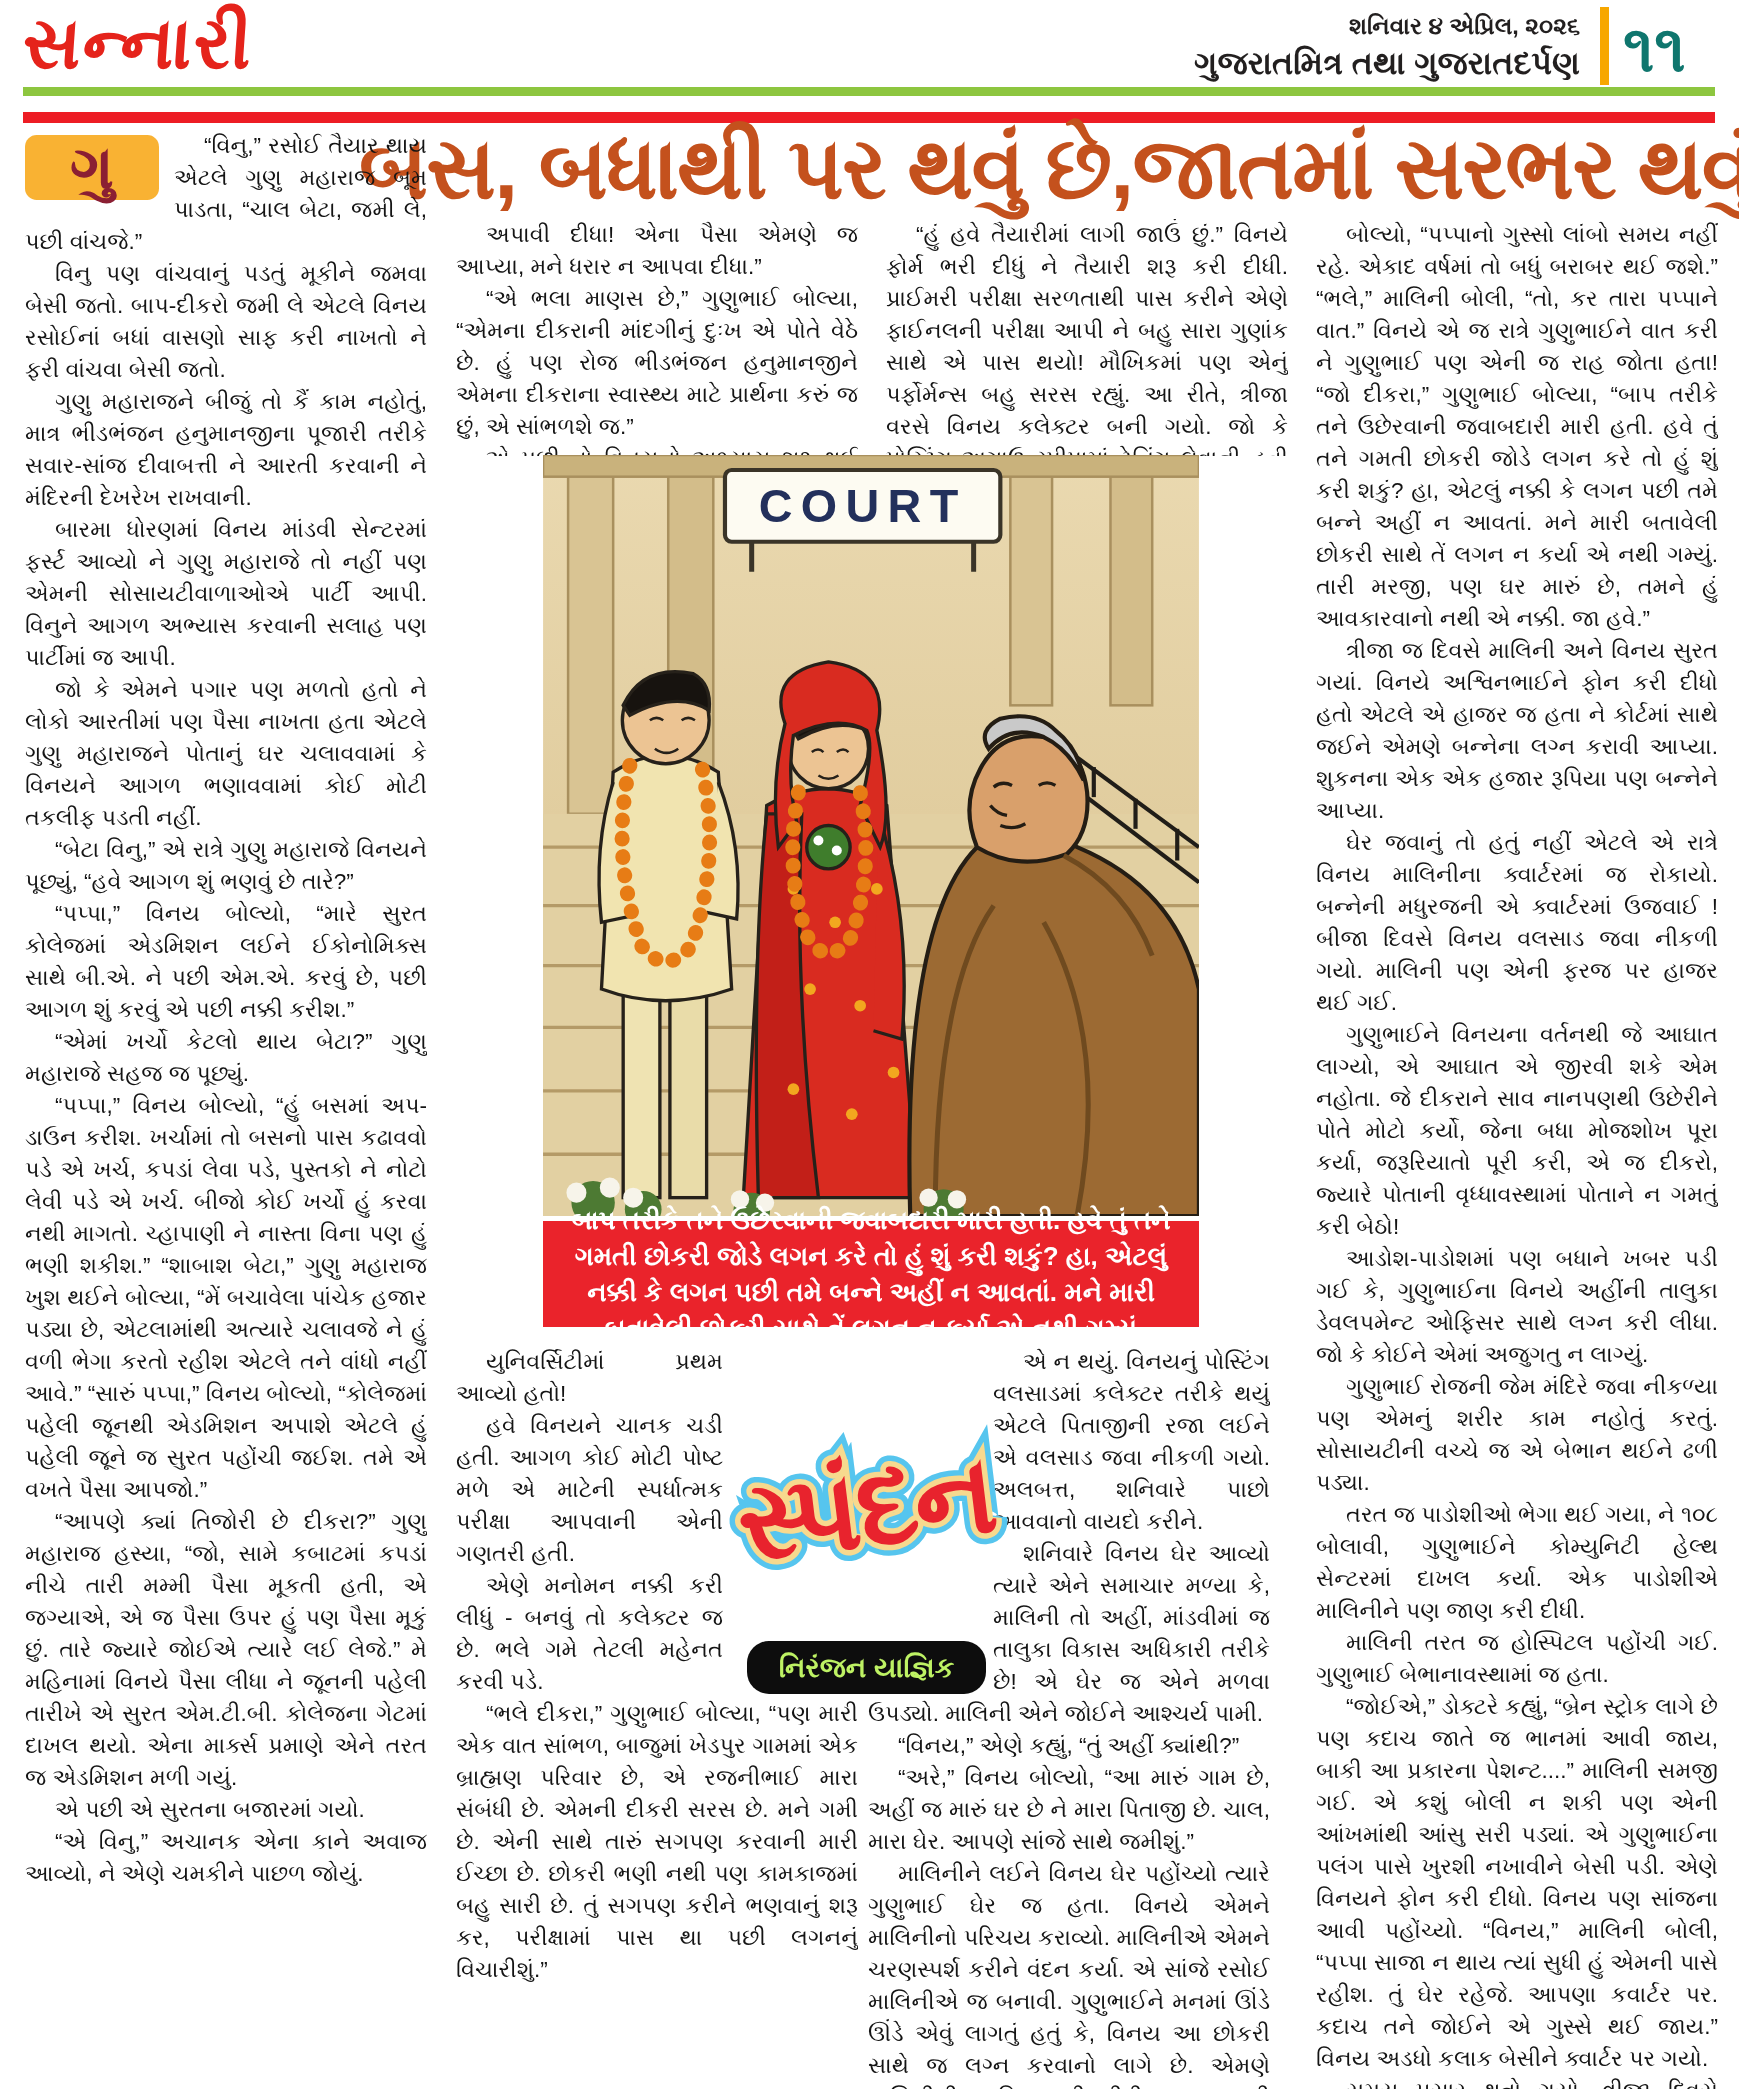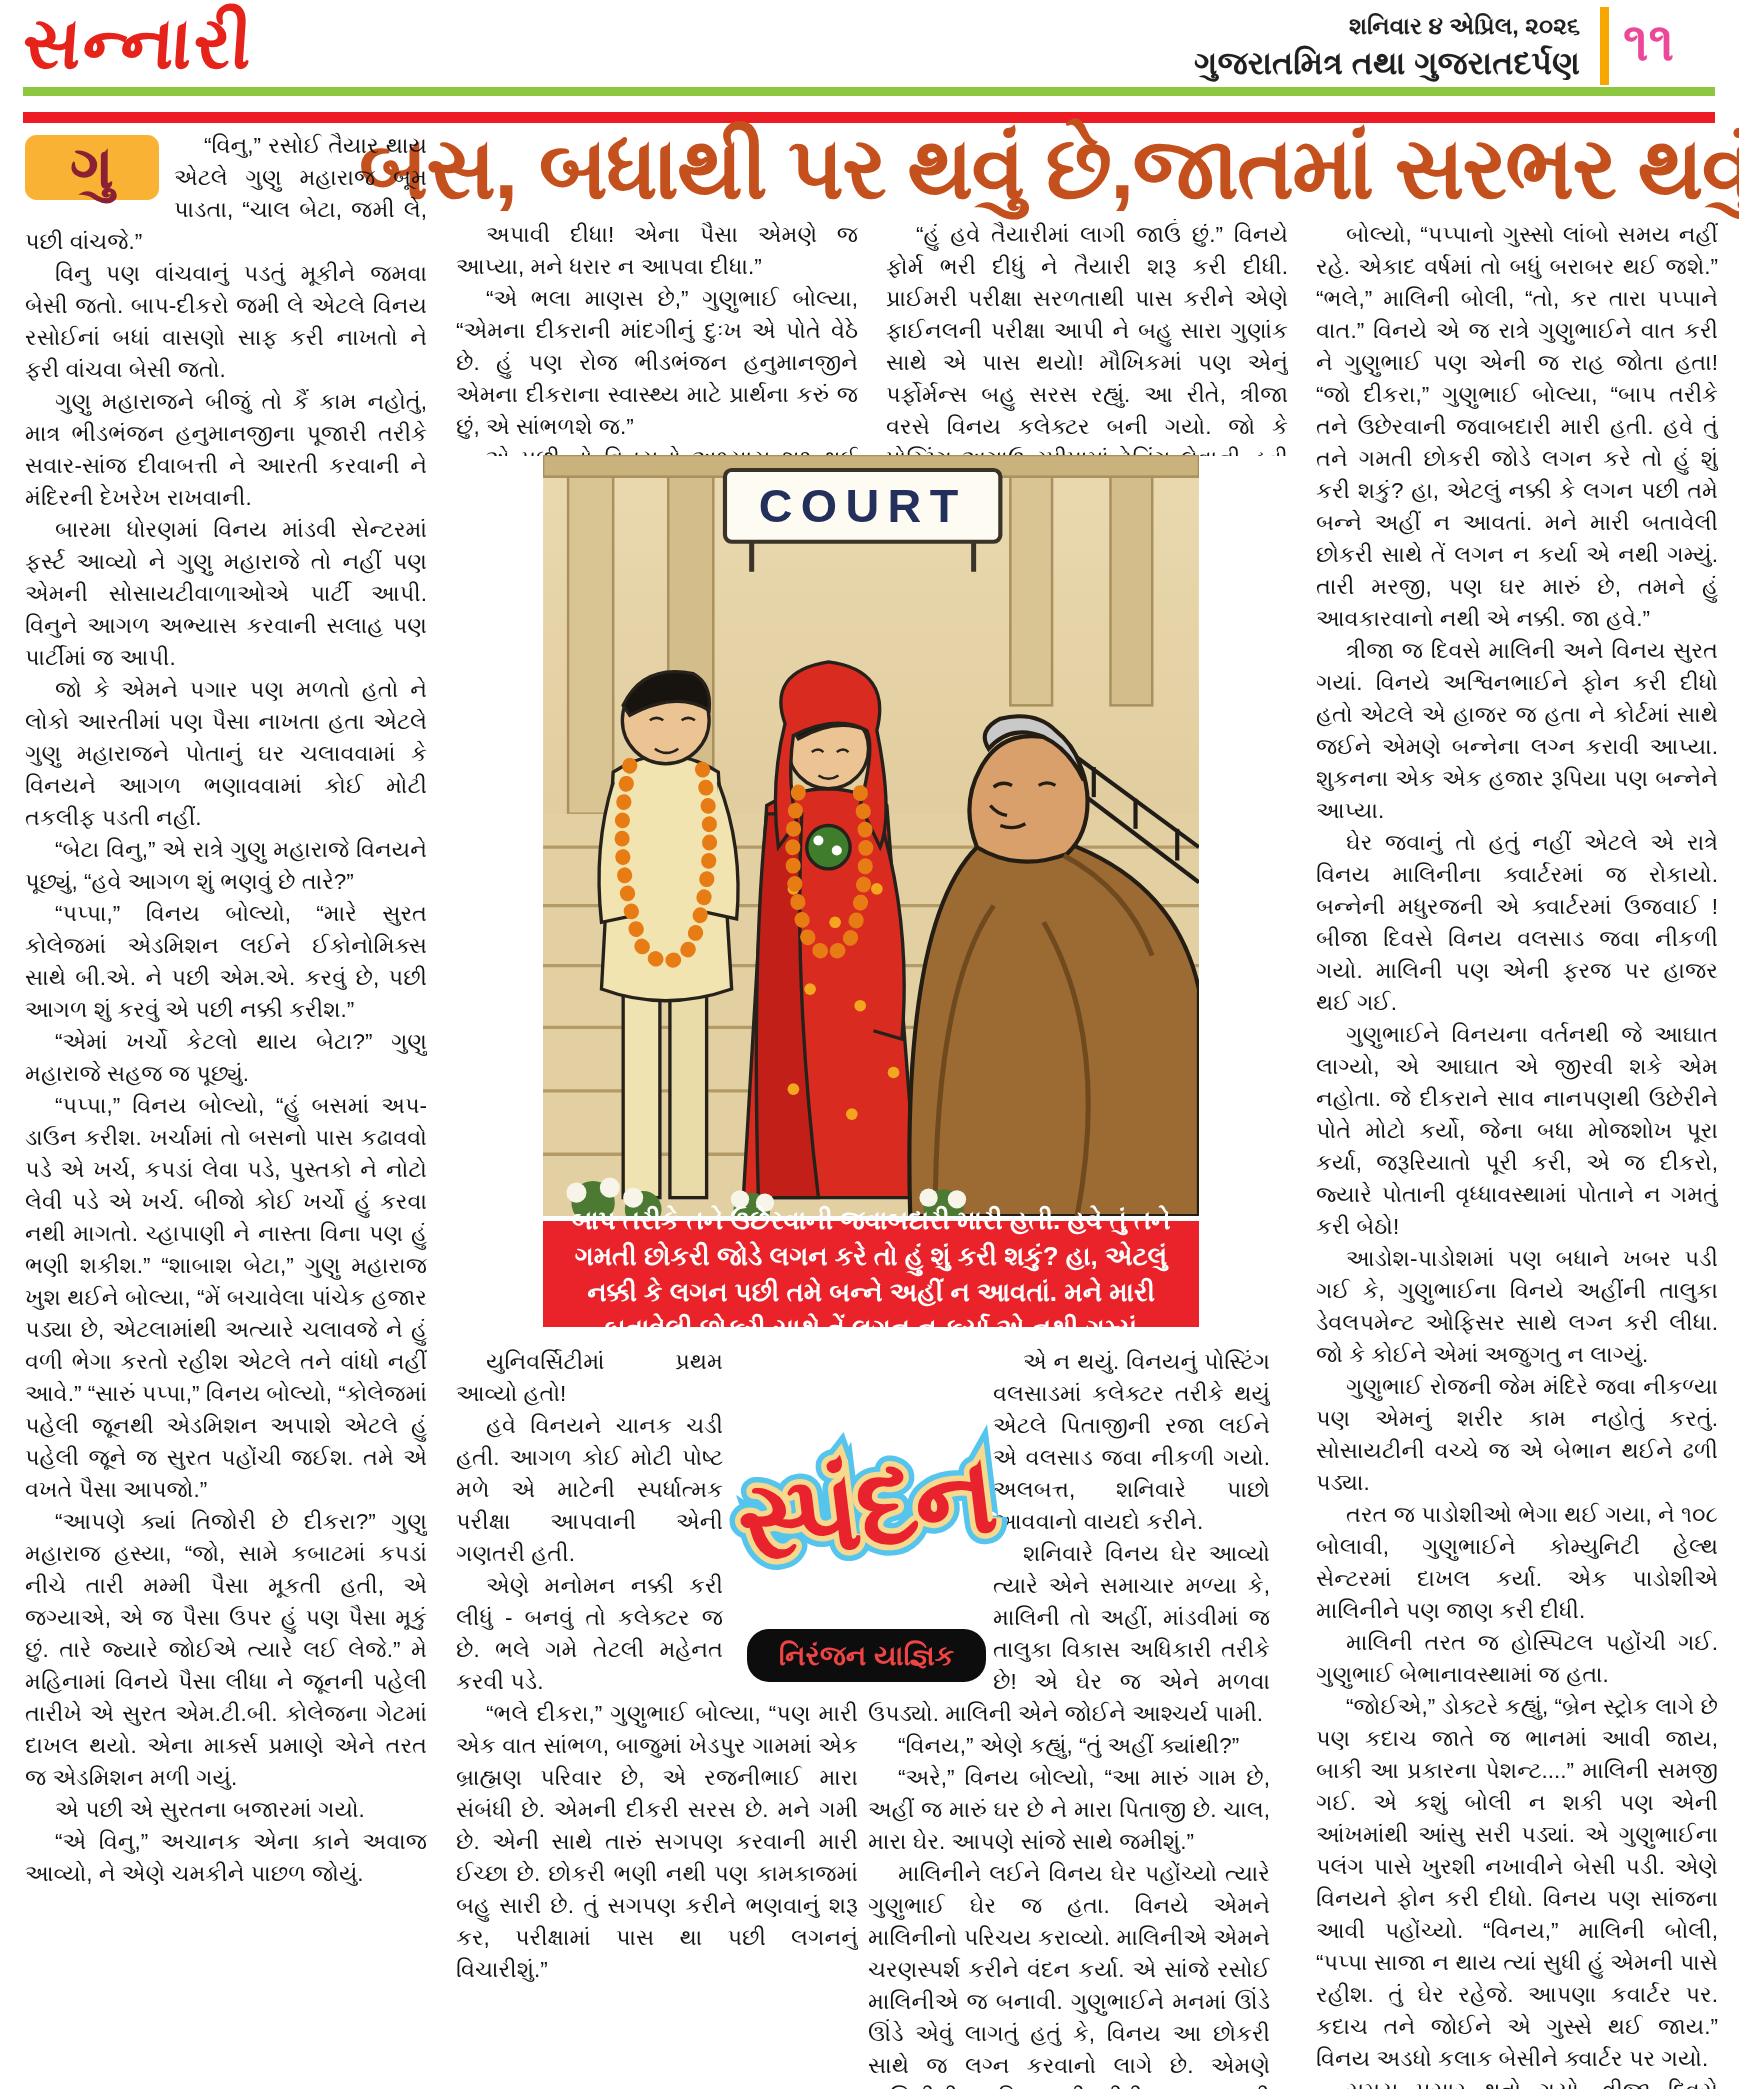--- a/index.html
+++ b/index.html
@@ -5,21 +5,21 @@
   html,body{margin:0;padding:0;background:#888;}
   .page{position:relative;width:1739px;height:2094px;background:#ffffff;overflow:hidden;
         font-family:"Liberation Sans","DejaVu Sans",sans-serif;}
   
   .masthead{position:absolute;left:23.4px;top:1.7px;font-size:72px;font-weight:bold;
             color:#e5231b;transform:skewX(-4deg);letter-spacing:1.7px;}
   .header-right{position:absolute;right:159px;top:10px;text-align:right;color:#221f1f;}
   .header-date{font-size:23.4px;font-weight:bold;line-height:33px;}
   .header-pub{font-size:32px;font-weight:bold;line-height:40px;}
   .yellow-bar{position:absolute;left:1600px;top:6.7px;width:9.2px;height:78px;background:#f7a700;}
-  .page-number{position:absolute;left:1623px;top:11.7px;font-size:52px;font-weight:bold;color:#ec4899;}
+  .page-number{position:absolute;left:1623px;top:11.7px;font-size:64px;font-weight:bold;color:#0f766e;}
   .green-rule{position:absolute;left:23.4px;top:87px;width:1692px;height:9.2px;background:#8dc63f;}
   .red-rule{position:absolute;left:23.4px;top:112px;width:1692px;height:11px;background:#ed1c24;}
   
   .headline{position:absolute;left:359px;top:119px;width:1357px;margin:0;
             font-size:86px;font-weight:bold;color:#c4511d;text-align:center;
             letter-spacing:-1.7px;white-space:nowrap;}
   
   .col{position:absolute;width:402px;font-size:22.5px;line-height:32px;text-align:justify;
        color:#141414;overflow:hidden;}
   .col p{margin:0;text-indent:30px;}
@@ -43,21 +43,21 @@
            text-align:center;}
   
   .logo-block{position:absolute;left:733px;top:1411px;width:267px;height:282px;z-index:6;
               text-align:center;}
   .logo-art{position:relative;height:214px;transform:rotate(-7deg);}
   .logo-art span{position:absolute;left:0;right:0;top:33px;font-size:110px;font-weight:bold;
                  letter-spacing:-3.3px;}
   .logo-stroke-blue{-webkit-text-stroke:22px #56c5ee;color:#56c5ee;}
   .logo-stroke-cream{-webkit-text-stroke:11px #f7d98e;color:#f7d98e;}
   .logo-fill{color:#e8232d;}
-  .logo-pill{position:relative;margin:4px auto;width:239px;background:#0d0d0d;color:#ef4444;
+  .logo-pill{position:relative;margin:16px auto;width:239px;background:#0d0d0d;color:#bef264;
              font-size:27.6px;font-weight:bold;line-height:53px;border-radius:22px;
              box-shadow:0 0 0 4.2px #ffffff;}
 </style>
 </head>
 <body>
 
 <div class="page">
 
   <div class="masthead">સન્નારી</div>
   <div class="header-right">

